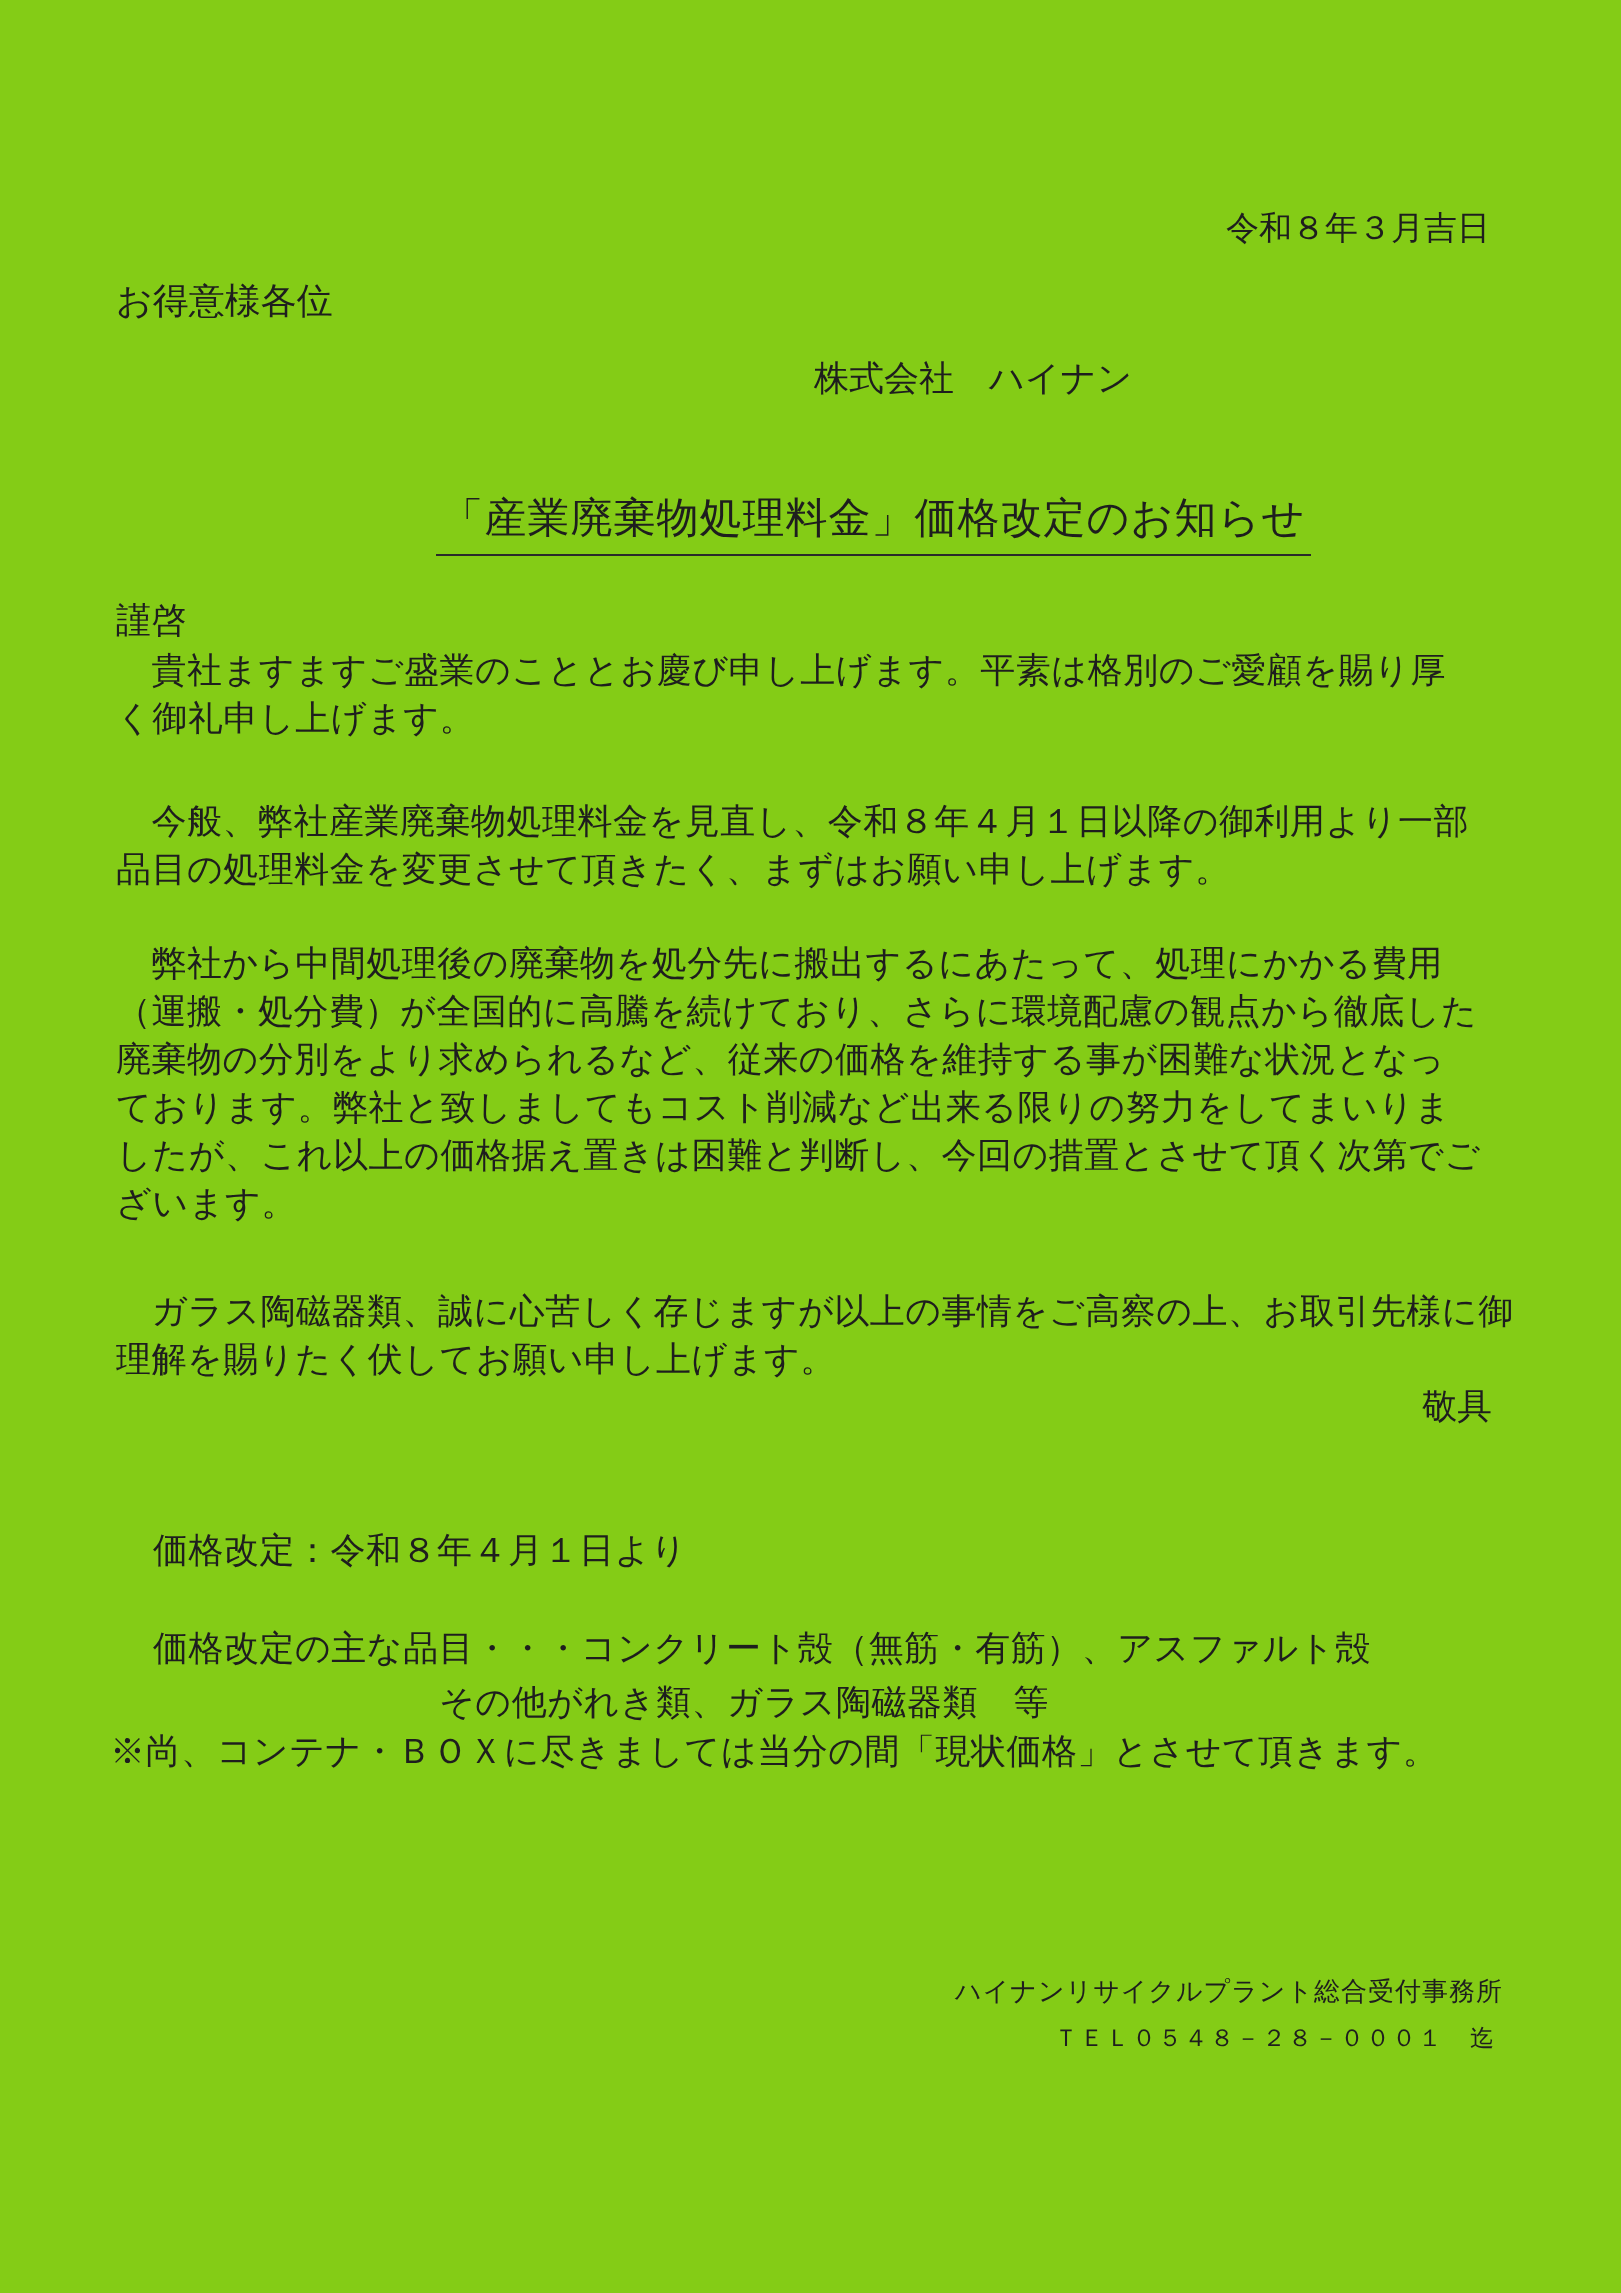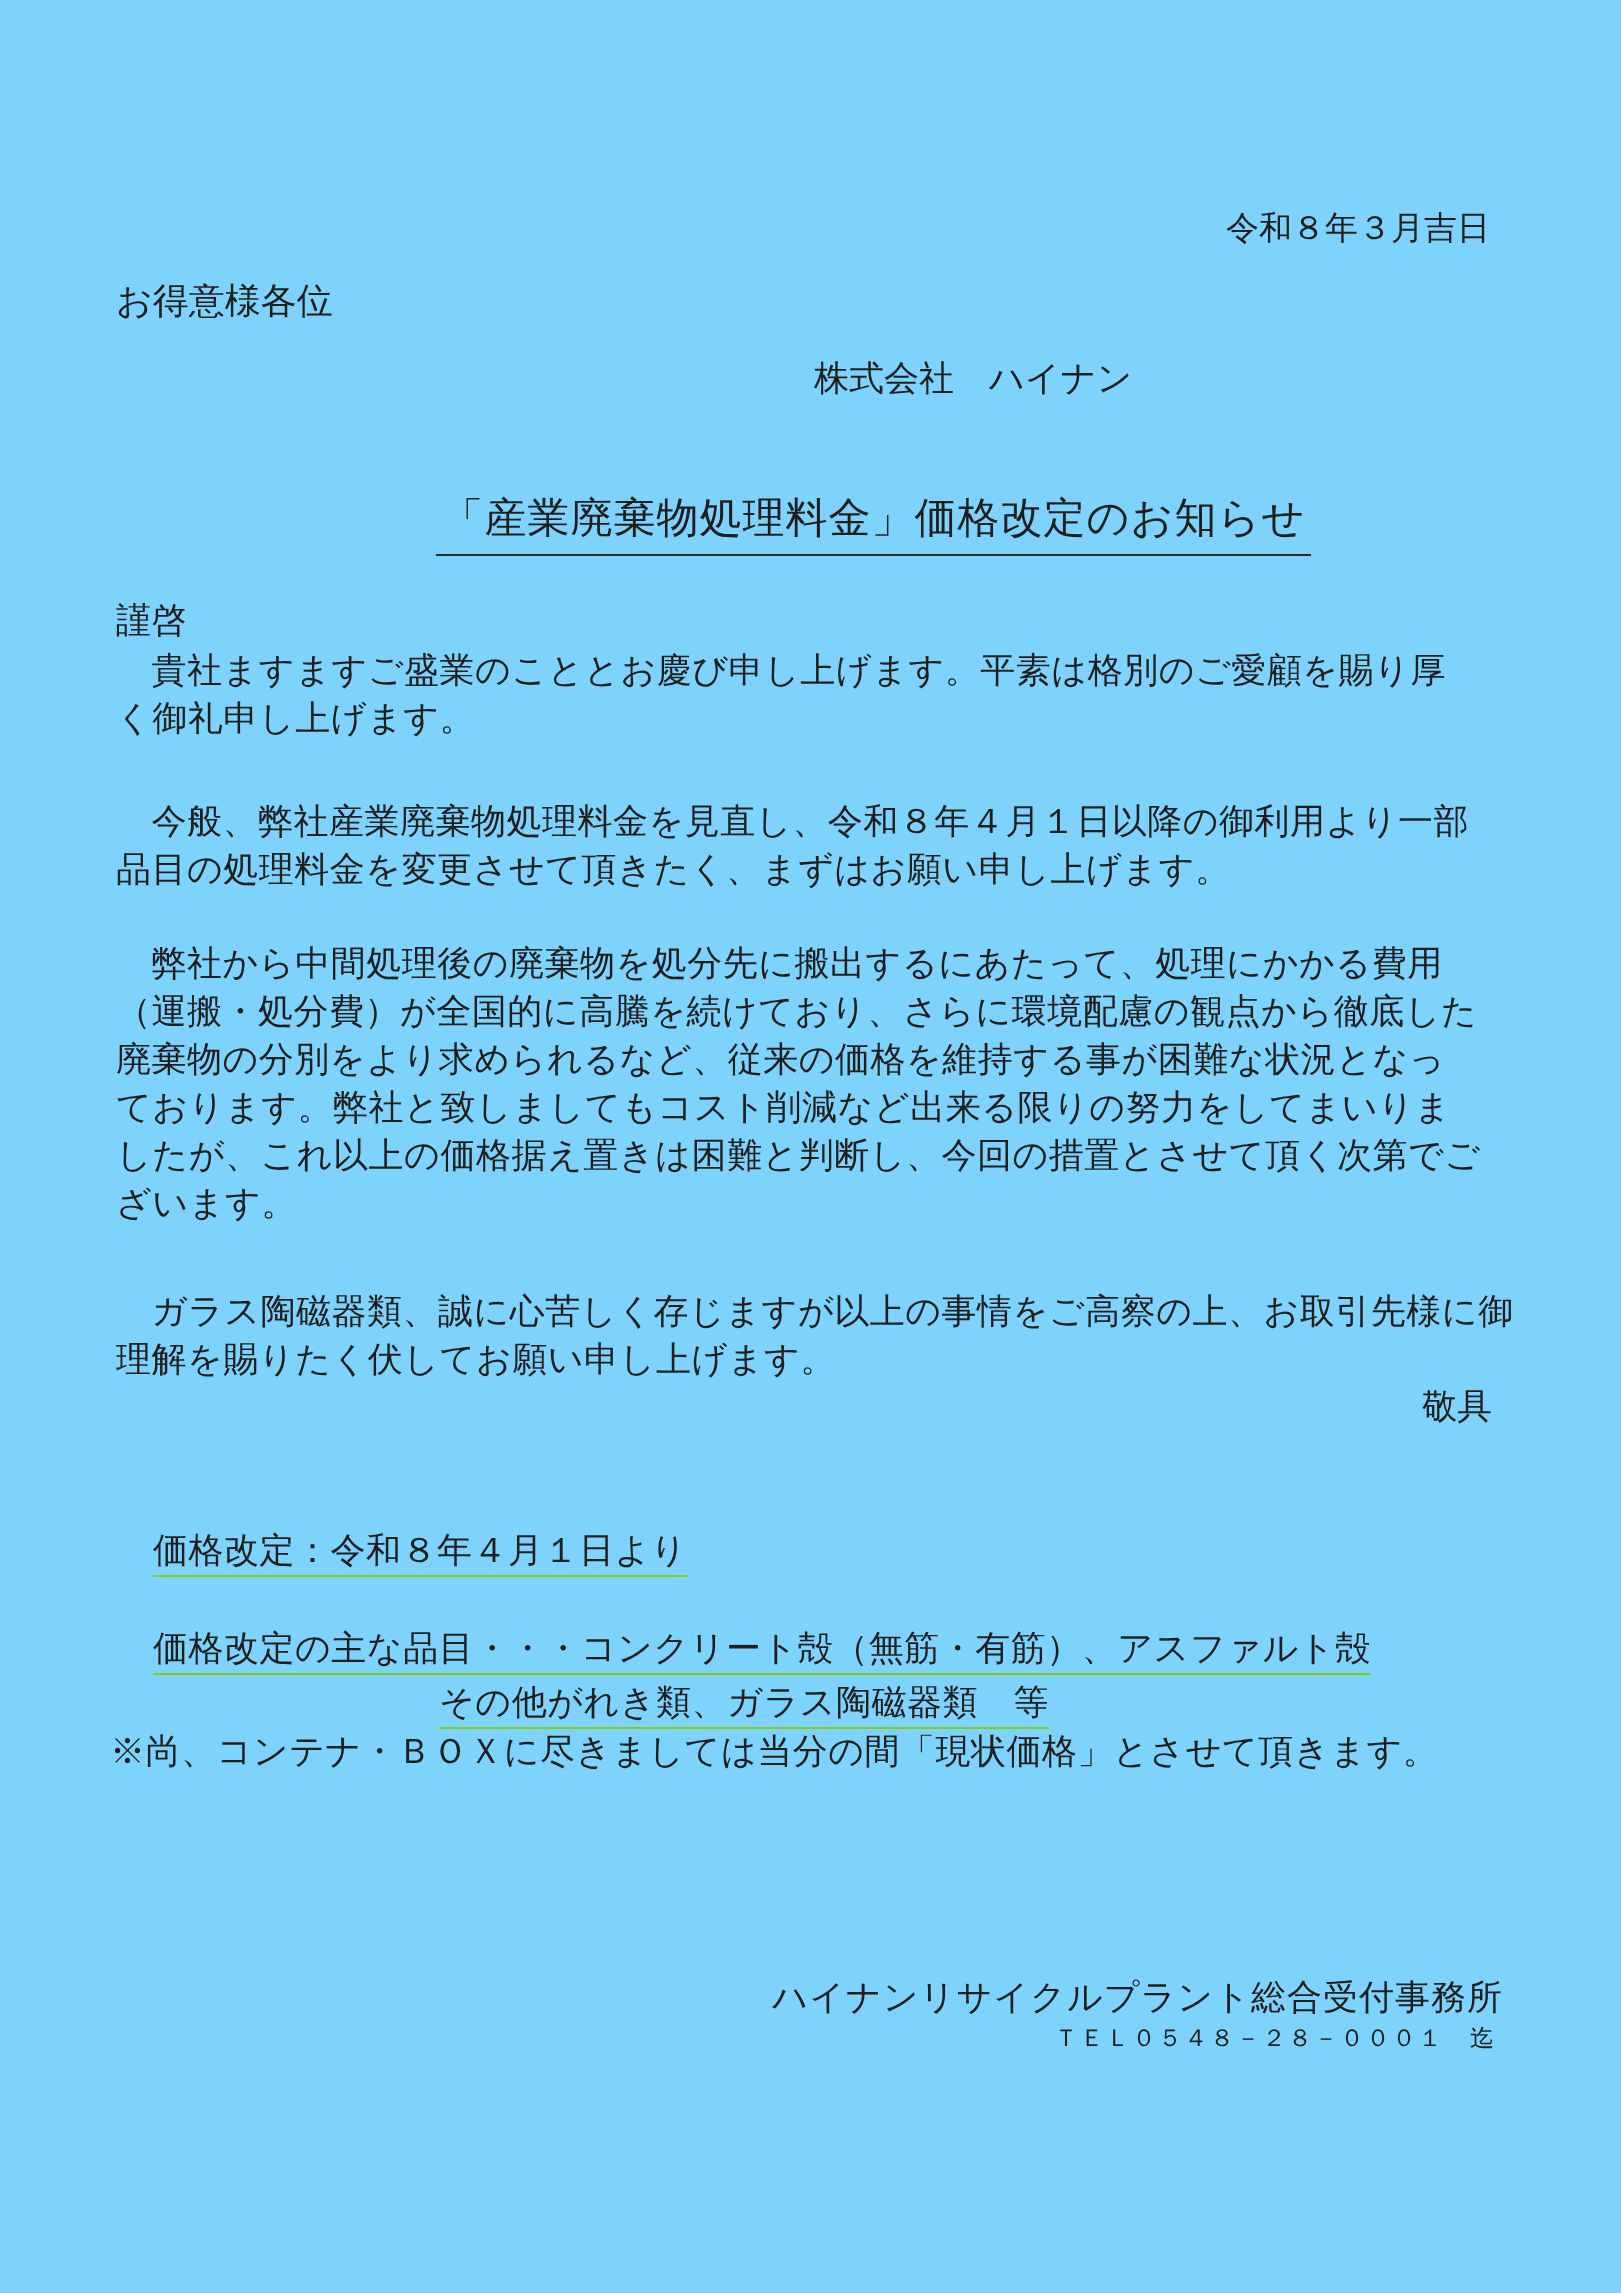--- a/index.html
+++ b/index.html
@@ -1,20 +1,20 @@
 <!DOCTYPE html>
 <html><head>
 <meta charset="utf-8">
 <style>
   html,body{margin:0;padding:0;background:#e8e8e8;}
   .page{
     position:relative;
     width:1621px;height:2294px;
     margin:0 auto;
-    background:#7dd3fc;
+    background:#84cc16;
     font-family:"Liberation Serif","DejaVu Serif",serif;
     color:#1e1e1e;
     overflow:hidden;
   }
   .abs{position:absolute;white-space:pre;}
   .body-text{font-size:35px;line-height:48px;letter-spacing:0.5px;}
   .date-line{top:206px;right:131px;font-size:33px;}
   .recipient-line{top:277px;left:116px;font-size:36px;}
   .sender-line{top:355px;left:814px;font-size:35px;}
   .title-wrap{top:472px;left:0;width:1621px;text-align:center;white-space:pre;}
@@ -31,21 +31,21 @@
   .para2{top:798px;left:116px;}
   .para3{top:940px;left:116px;}
   .para4{top:1288px;left:116px;}
   .closing{top:1383px;right:129px;font-size:35px;}
   .u2{border-bottom:2px solid #84cc16;padding-bottom:4.9px;}
   .effective-line{top:1479px;left:116px;}
   .items-line1{top:1577px;left:116px;}
   .items-line2{top:1631px;left:402px;}
   .note-line{top:1728px;left:110px;}
   .inquiry-line{top:1826px;left:116px;}
-  .contact-office{top:1974px;right:118px;font-size:35px;letter-spacing:1px;}
+  .contact-office{top:1974px;right:118px;font-size:26px;letter-spacing:1px;}
   .contact-tel{top:2022px;right:125px;font-size:24px;letter-spacing:2px;}
 </style>
 </head>
 <body>
 
 <div class="page">
 
   <div class="abs date-line">令和８年３月吉日</div>
 
   <div class="abs recipient-line">お得意様各位</div>

